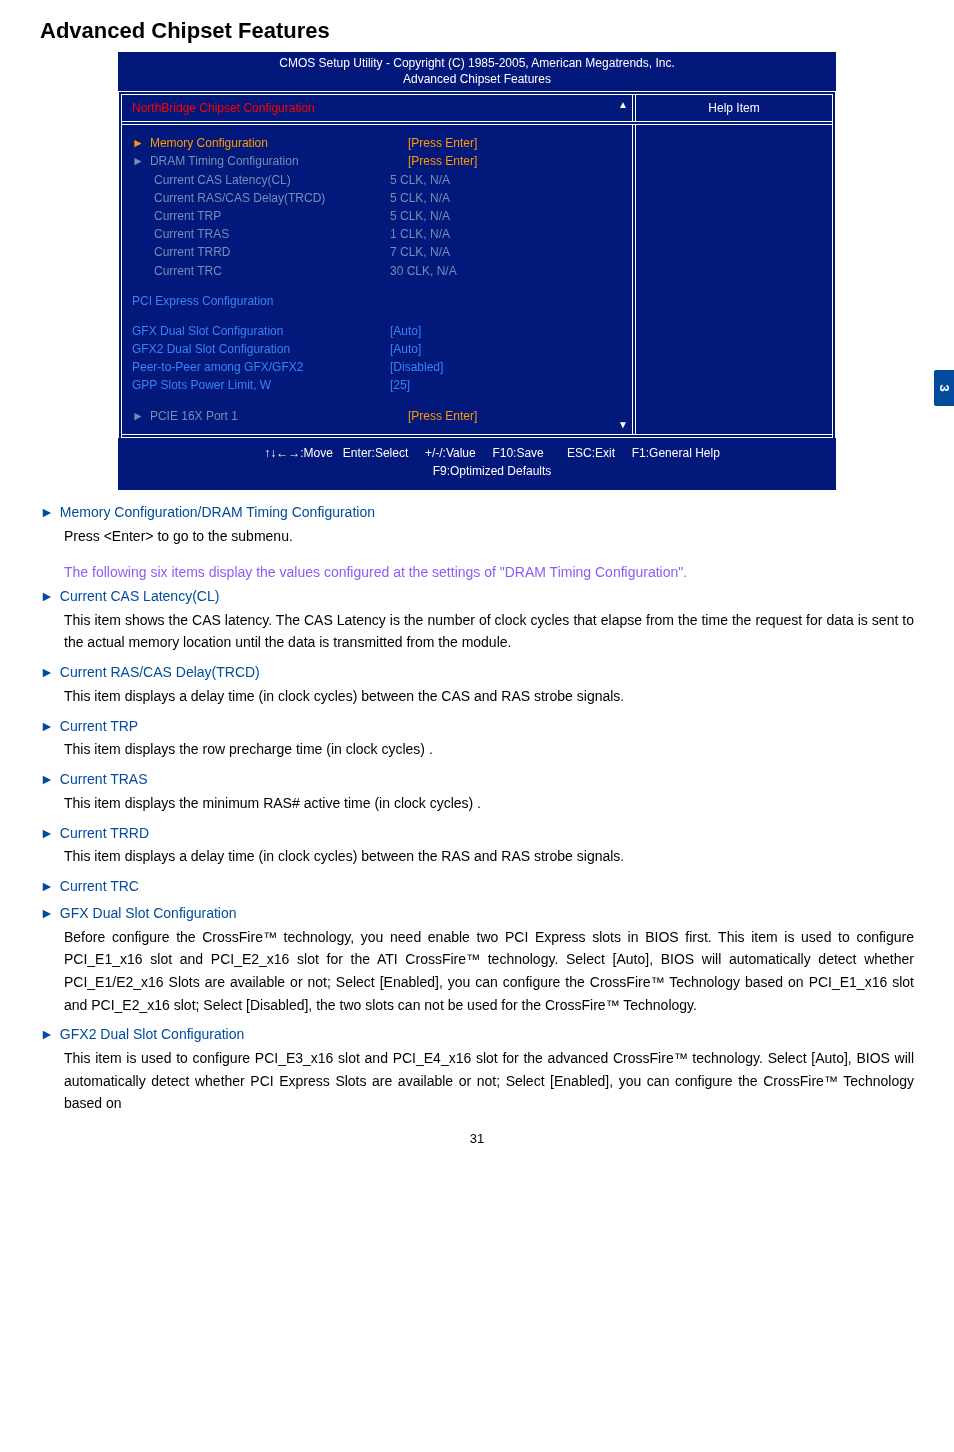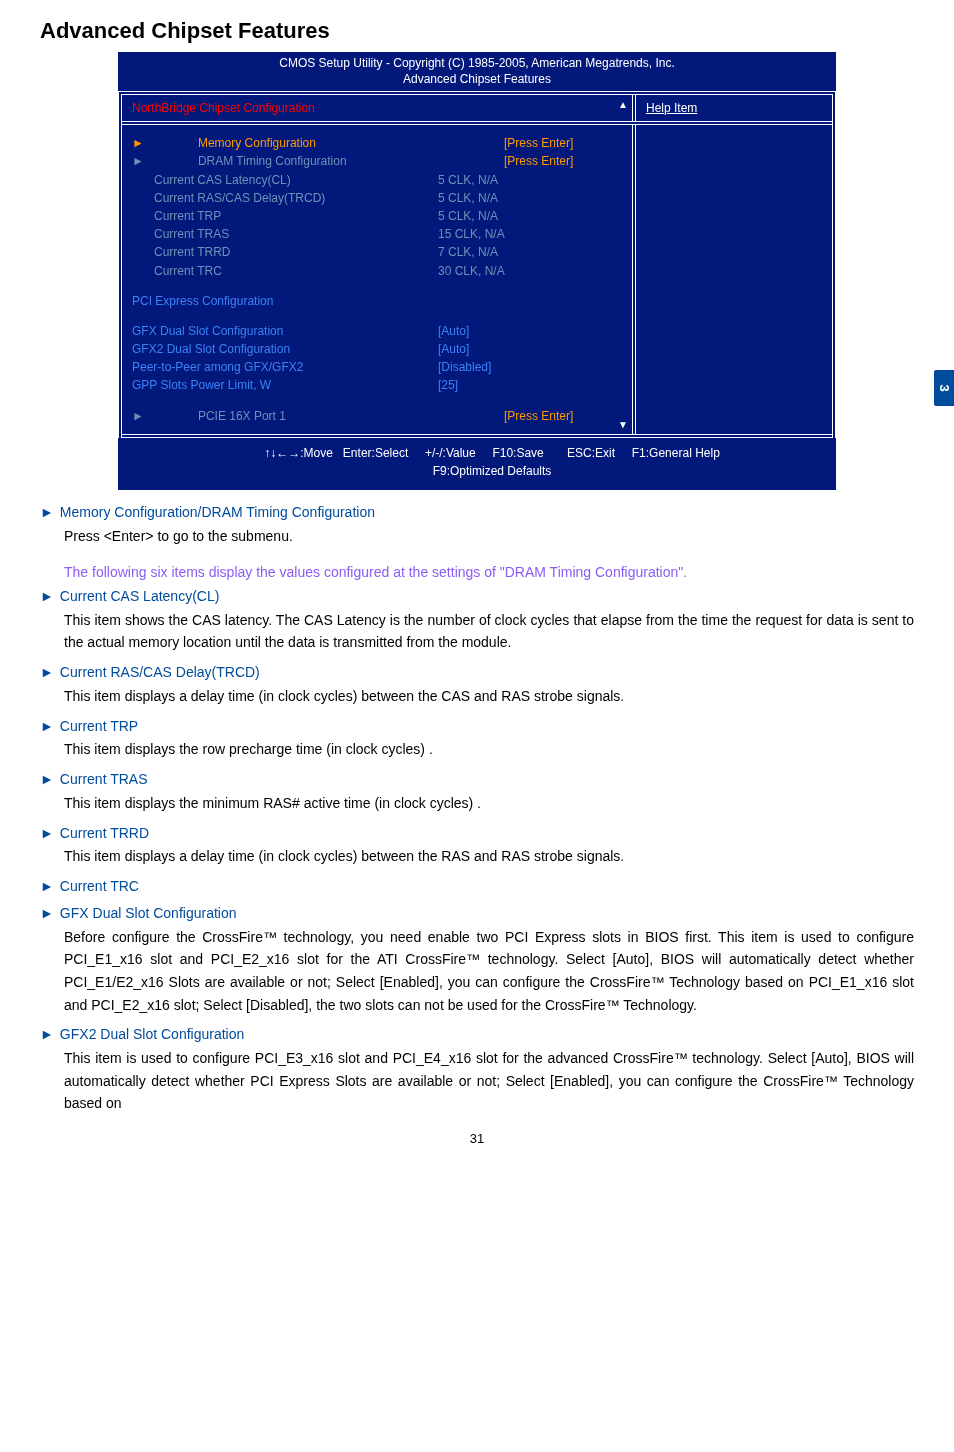--- a/index.html
+++ b/index.html
@@ -42,23 +42,22 @@
     border-bottom: 4px double #fff;
   }
   .col-left {
     width: 490px;
     padding: 6px 10px;
     position: relative;
   }
   .col-right {
     flex: 1;
     padding: 6px 10px;
-    text-align: left;
+    text-align: center;
     border-left: 4px double #fff;
-    text-decoration: underline;
   }
   .header-label { color: #ff0000; }
   .header-help { color: #fff; }
   .body-row {
     display: flex;
     align-items: stretch;
     border-bottom: 4px double #fff;
   }
   .body-left {
     width: 490px;
@@ -67,21 +66,20 @@
   }
   .body-right {
     flex: 1;
     border-left: 4px double #fff;
   }
   .line {
     display: flex;
     margin: 2px 0;
     font-size: 12px;
     line-height: 1.35;
-    gap: 48px;
   }
   .lbl {
     width: 258px;
   }
   .val {
     flex: 1;
   }
   .orange { color: #ff9a00; }
   .slate  { color: #6a93b8; }
   .teal   { color: #3b82f6; }
@@ -208,21 +206,21 @@
         <div class="line slate ind">
           <span class="lbl" style="width:236px;">Current RAS/CAS Delay(TRCD)</span>
           <span class="val">5 CLK, N/A</span>
         </div>
         <div class="line slate ind">
           <span class="lbl" style="width:236px;">Current TRP</span>
           <span class="val">5 CLK, N/A</span>
         </div>
         <div class="line slate ind">
           <span class="lbl" style="width:236px;">Current TRAS</span>
-          <span class="val">15 CLK, N/A</span>
+          <span class="val">1 CLK, N/A</span>
         </div>
         <div class="line slate ind">
           <span class="lbl" style="width:236px;">Current TRRD</span>
           <span class="val">7 CLK, N/A</span>
         </div>
         <div class="line slate ind">
           <span class="lbl" style="width:236px;">Current TRC</span>
           <span class="val">30 CLK, N/A</span>
         </div>
         <div style="height:10px;"></div>

